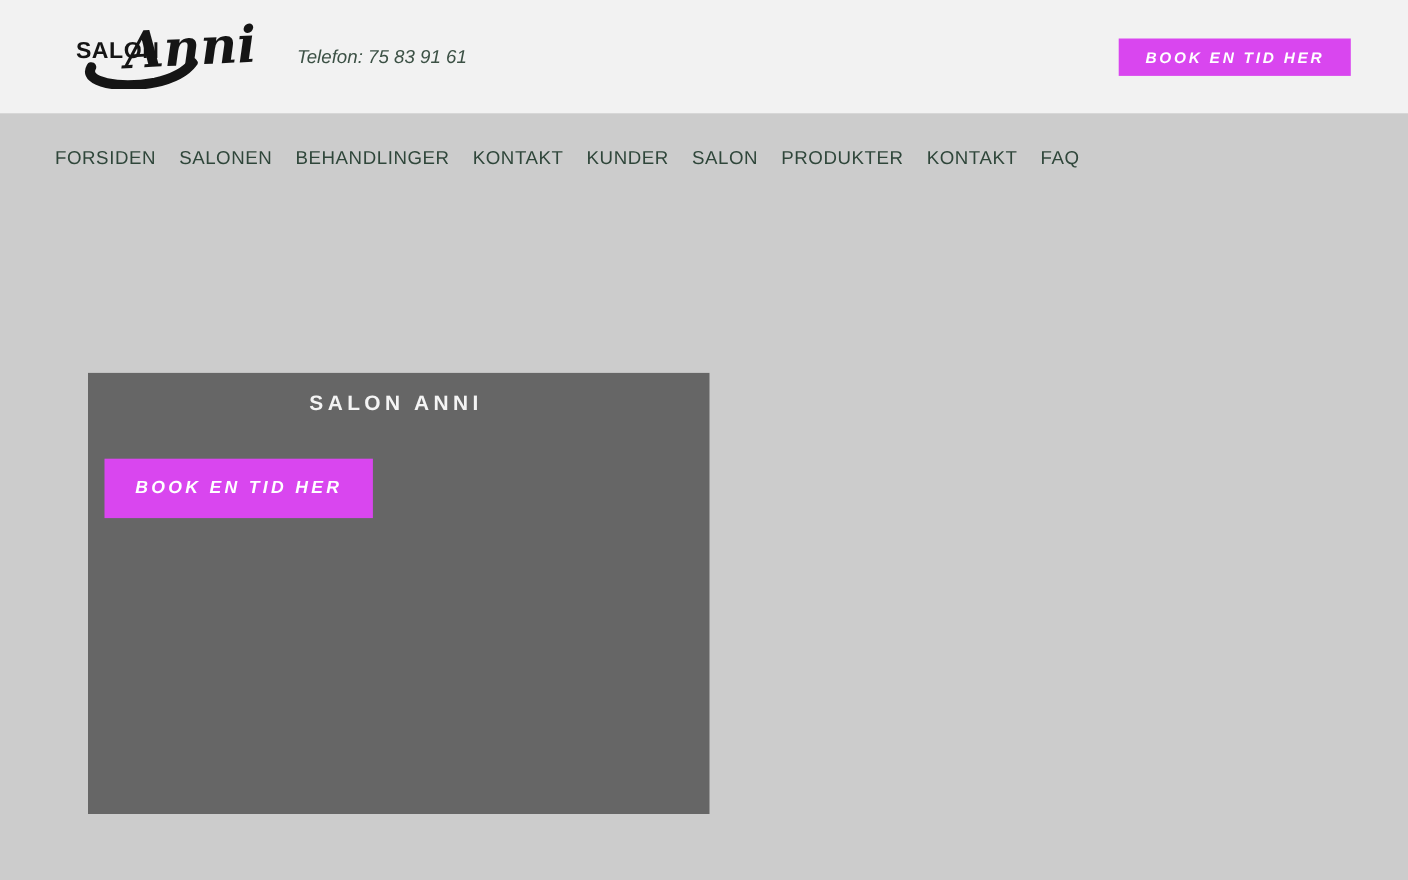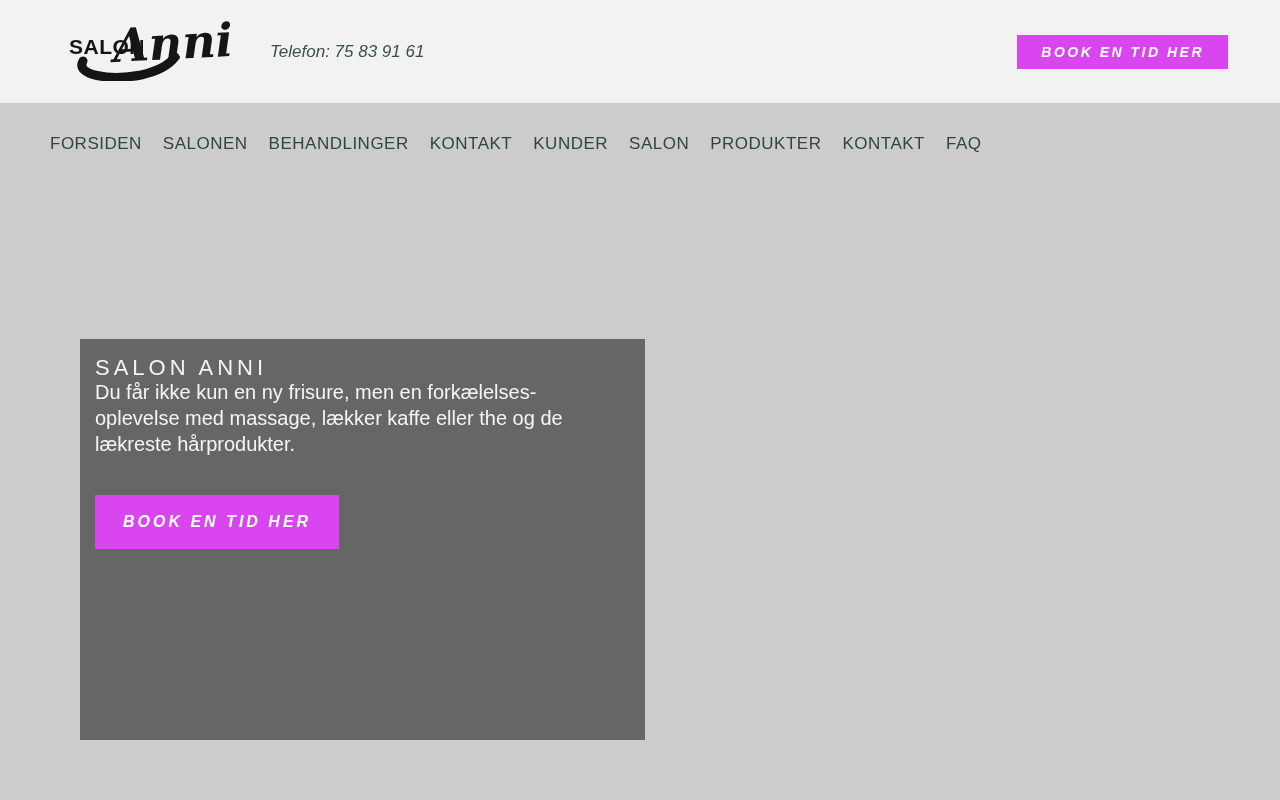--- a/index.html
+++ b/index.html
@@ -103,24 +103,25 @@
     position: absolute;
     left: 80px;
     top: 154px;            
     width: 565px;
     min-height: 401px;
     background: #666666;
     padding: 18px 20px 17px 15px;
   }
   .hero-eyebrow {
     color: #f4f4f4;
-    font-size: 22px;
-    font-weight: 400;
+    font-size: 19px;
+    font-weight: 700;
     letter-spacing: 4px;
     line-height: 22px;
+    text-align: center;
   }
   .hero-title {
     font-family: "DejaVu Serif", serif;
     font-weight: 400;
     color: #ffffff;
     font-size: 50px;
     line-height: 76px;
     width: 530px;
     margin: 8px 0 14px 0;
   }
@@ -163,16 +164,15 @@
   <a href="#">KUNDER</a>
   <a href="#">SALON</a>
   <a href="#">PRODUKTER</a>
   <a href="#">KONTAKT</a>
   <a href="#">FAQ</a>
 </nav>
 
 <main class="hero">
   <div class="hero-box">
     <div class="hero-eyebrow">SALON ANNI</div>
-    <p class="hero-desc">Du får ikke kun en ny frisure, men en forkælelses-oplevelse med massage, lækker kaffe eller the og de lækreste hårprodukter.</p>
     <button class="btn hero-btn">BOOK EN TID HER</button>
   </div>
 </main>
 
 </body></html>

